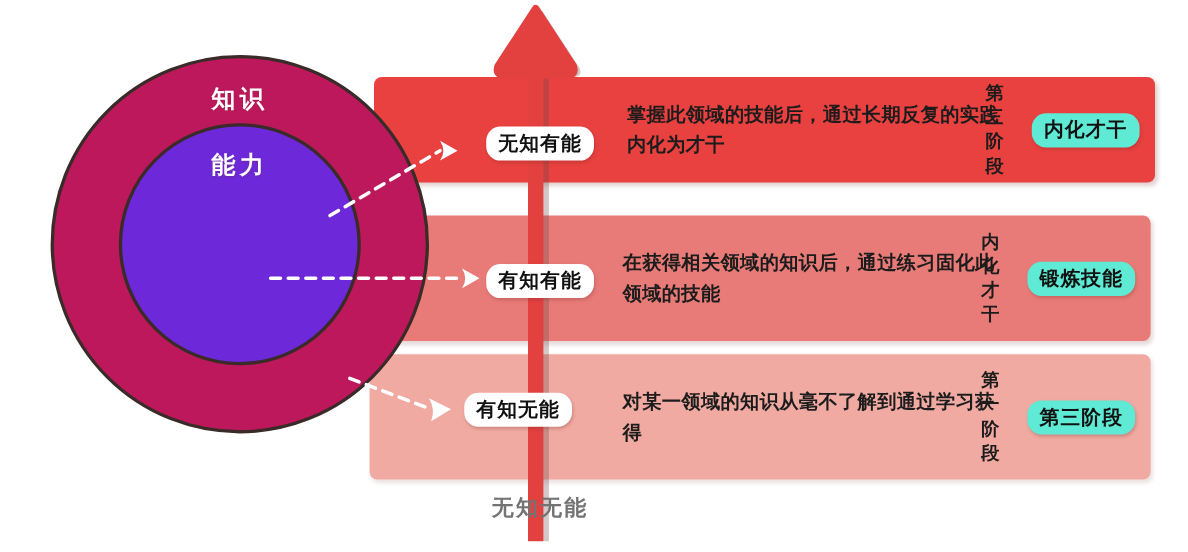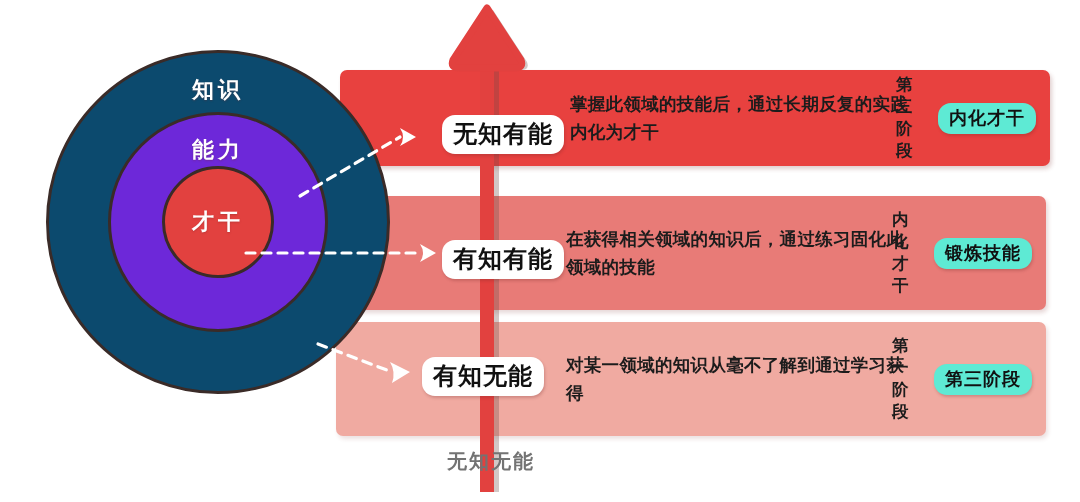--- a/index.html
+++ b/index.html
@@ -109,21 +109,21 @@
     border-radius: 50%;
     border: 3px solid #3a2b28;
     box-sizing: border-box;
     display: flex;
     align-items: flex-start;
     justify-content: center;
   }
   .ring-outer {
     left: 0; top: 0;
     width: 344px; height: 344px;
-    background: #0c4a6e;
+    background: #be185d;
   }
   .ring-mid {
     left: 62px; top: 62px;
     width: 220px; height: 220px;
     background: #6d28d9;
   }
   .ring-inner {
     left: 116px; top: 116px;
     width: 112px; height: 112px;
     background: #e2413f;
@@ -146,21 +146,21 @@
     left: 0; top: 0;
     width: 1080px; height: 502px;
     pointer-events: none;
   }
 
   
   .conn-pill {
     position: absolute;
     background: #ffffff;
     color: #111111;
-    font-size: 24px;
+    font-size: 18px;
     font-weight: 700;
     letter-spacing: 1px;
     padding: 3px 11px 4px 11px;
     border-radius: 13px;
     white-space: nowrap;
     box-shadow: 1px 2px 3px rgba(110,40,40,0.25);
   }
   .conn-3 { left: 442px; top: 115px; }
   .conn-2 { left: 442px; top: 240px; }
   .conn-1 { left: 422px; top: 357px; }
@@ -204,23 +204,20 @@
     </div>
   </div>
 
   <div class="circles">
     <div class="ring ring-outer">
       <span class="ring-label">知识</span>
     </div>
     <div class="ring ring-mid">
       <span class="ring-label">能力</span>
     </div>
-    <div class="ring ring-inner">
-      <span class="ring-label">才干</span>
-    </div>
   </div>
 
   <svg id="arrow-layer" viewBox="0 0 1080 502">
 
     <g opacity="0.30">
       <rect x="486" y="34" width="13" height="458" fill="#6b4a46"></rect>
       <path d="M 493 10 L 527 62 Q 530 70 521 70 L 465 70 Q 456 70 459 62 Z" fill="#6b4a46"></path>
     </g>
 
     <rect x="480" y="34" width="14" height="458" fill="#e2413f"></rect>

